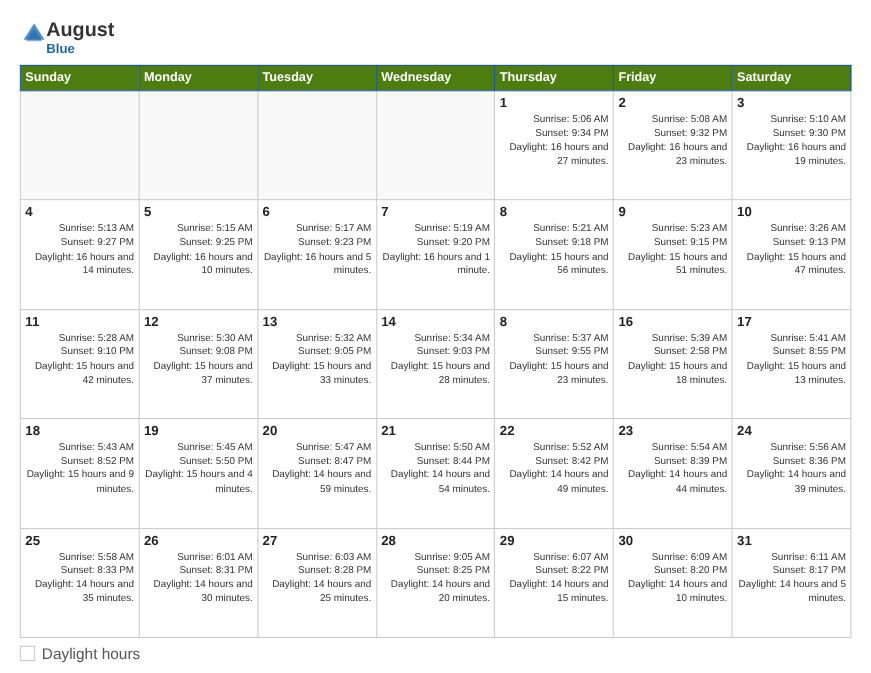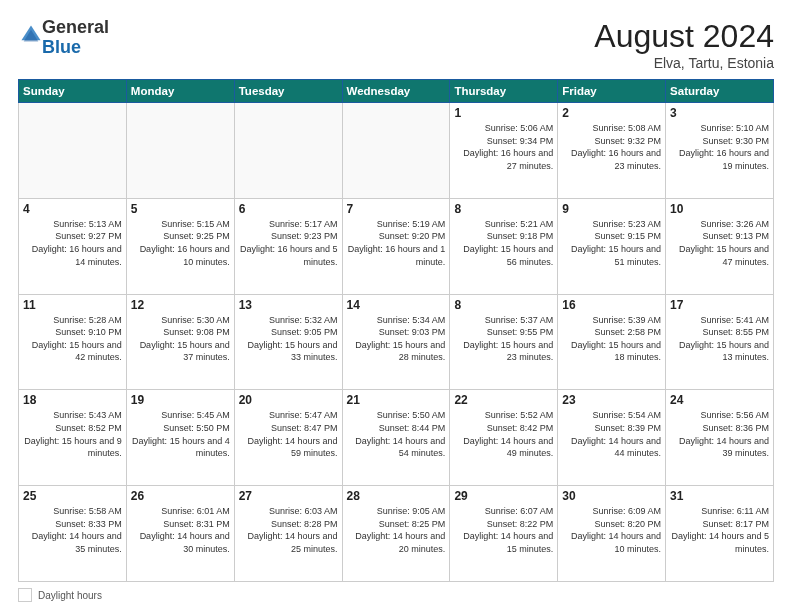--- a/index.html
+++ b/index.html
@@ -31,21 +31,21 @@
       display: flex;
       flex-direction: column;
       line-height: 1.1;
     }
     .logo-general {
       font-size: 18px;
       font-weight: bold;
       color: #333;
     }
     .logo-blue {
-      font-size: 18px;
+      font-size: 12px;
       font-weight: bold;
       color: #1a6aab;
     }
     .logo-icon {
       width: 22px;
       height: 22px;
       margin-left: 2px;
       margin-top: -2px;
     }
     .title-block {
@@ -59,21 +59,21 @@
     .location {
       font-size: 14px;
       color: #444;
     }
     .calendar-table {
       width: 100%;
       border-collapse: collapse;
       flex: 1;
     }
     .calendar-table thead tr th {
-      background-color: #0f766e;
+      background-color: #4d7c0f;
       color: #fff;
       font-size: 11.5px;
       font-weight: bold;
       padding: 5px 4px;
       text-align: left;
       border: 1px solid #1a5a9f;
     }
     .calendar-table tbody tr td {
       border: 1px solid #ccc;
       vertical-align: top;
@@ -95,21 +95,21 @@
       margin-bottom: 2px;
     }
     .day-info {
       font-size: 9px;
       color: #333;
       line-height: 1.4;
       text-align: right;
     }
     .footer {
       margin-top: 6px;
-      font-size: 10px;
+      font-size: 14px;
       color: #555;
       display: flex;
       align-items: center;
       gap: 6px;
     }
     .footer-box {
       width: 14px;
       height: 14px;
       background: #fff;
       border: 1px solid #ccc;
@@ -122,27 +122,23 @@
 <div class="page">
   <div class="header">
     <div class="logo">
       <div>
         <svg class="logo-icon" viewBox="0 0 30 30" width="36" height="36">
           <polygon points="15,2 28,22 2,22" fill="#2a7abf" opacity="0.85"></polygon>
           <polygon points="15,8 25,24 5,24" fill="#1a5a9f" opacity="0.5"></polygon>
         </svg>
       </div>
       <div class="logo-text">
-        <span class="logo-general">General</span>
+        <span class="logo-general">August</span>
         <span class="logo-blue">Blue</span>
       </div>
-    </div>
-    <div class="title-block">
-      <div class="month-year">August 2024</div>
-      <div class="location">Elva, Tartu, Estonia</div>
     </div>
   </div>
 
   <table class="calendar-table">
     <thead>
       <tr>
         <th>Sunday</th>
         <th>Monday</th>
         <th>Tuesday</th>
         <th>Wednesday</th>

